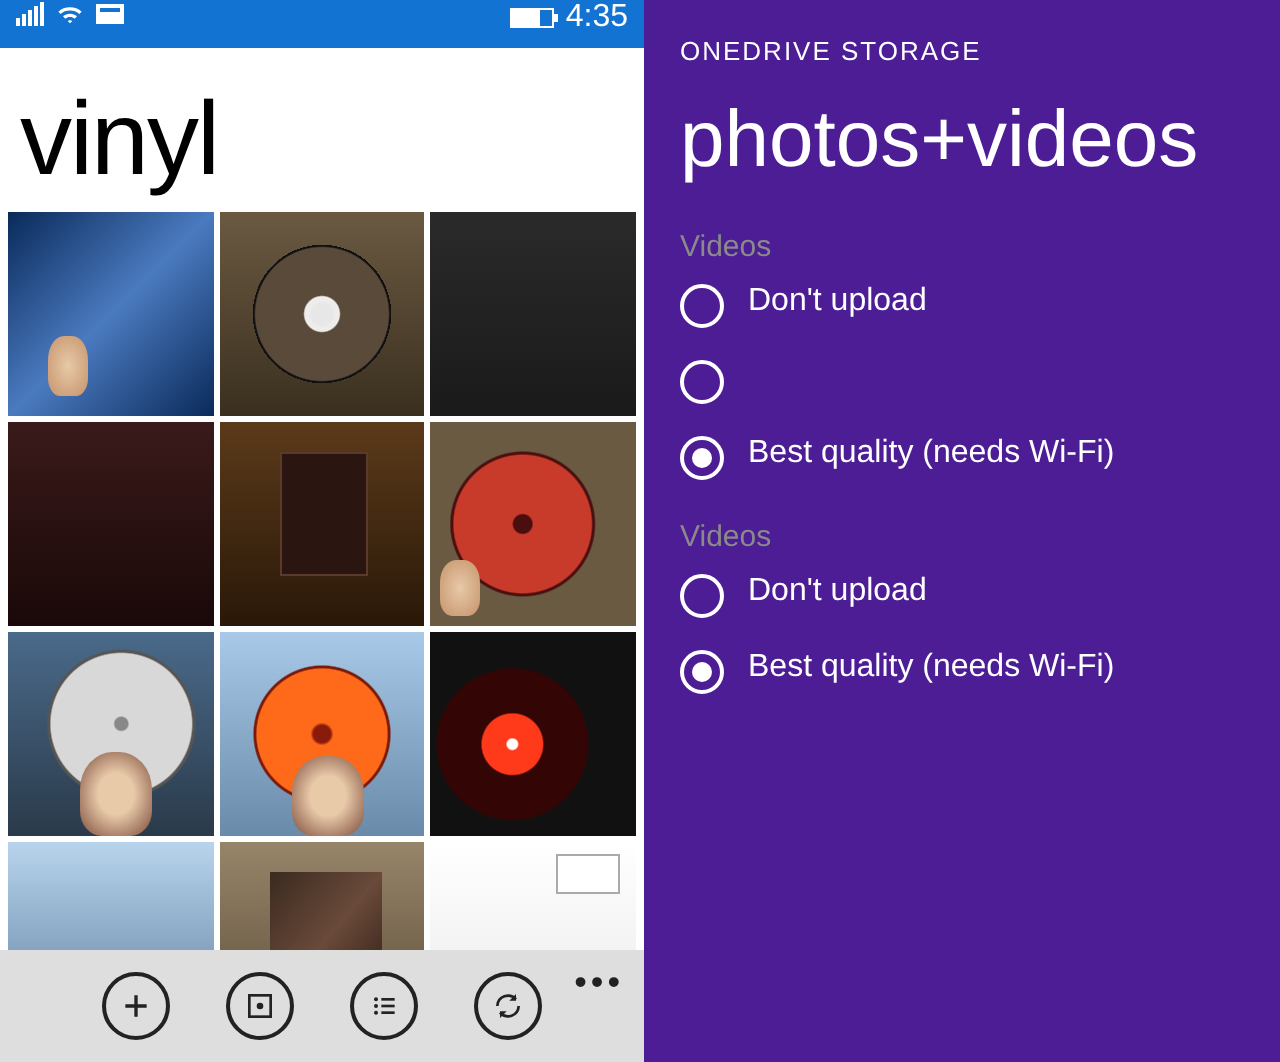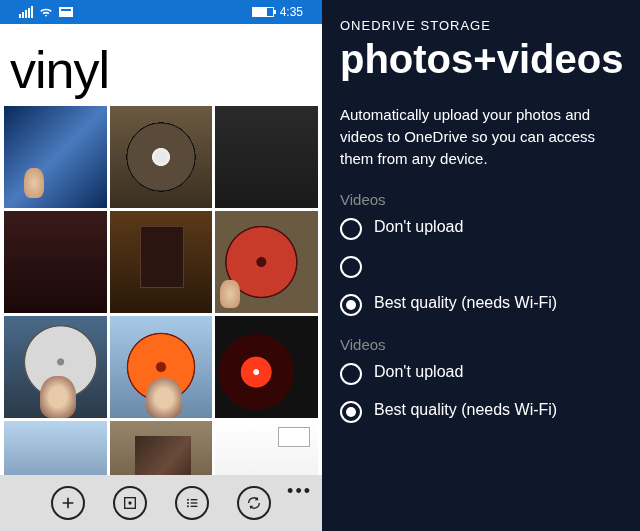--- a/index.html
+++ b/index.html
@@ -19,23 +19,23 @@
     display: flex;
     flex-direction: column;
     background: #fff;
     position: relative;
   }
   .status-bar {
     background: #1273d3;
     color: #fff;
     height: 24px;
     display: flex;
-    align-items: center;
-    padding: 0 19px;
-    font-size: 12px;
+    align-items: flex-start;
+    padding: 0 8px;
+    font-size: 16px;
   }
   .status-left { display: flex; gap: 6px; align-items: center; }
   .status-right { margin-left: auto; display: flex; gap: 6px; align-items: center; }
   .sig-bars { display: flex; align-items: flex-end; gap: 1px; }
   .sig-bars span { width: 2px; background:#fff; display:block; }
   .sig-bars span:nth-child(1){height:4px;}
   .sig-bars span:nth-child(2){height:6px;}
   .sig-bars span:nth-child(3){height:8px;}
   .sig-bars span:nth-child(4){height:10px;}
   .sig-bars span:nth-child(5){height:12px;}
@@ -118,35 +118,35 @@
     font-size:18px;
     letter-spacing:2px;
     color:#222;
     cursor:pointer;
   }
 
   
   .phone-right {
     width: 318px;
     height: 531px;
-    background: #0f172a;
+    background: #4c1d95;
     color: #fff;
     padding: 18px 0 0 18px;
     overflow: hidden;
   }
   .settings-header {
     font-size: 13px;
     letter-spacing: 1px;
     font-weight: 400;
     color: #fff;
   }
   .settings-title {
     font-size: 40px;
-    font-weight: 700;
-    margin-top: 4px;
+    font-weight: 400;
+    margin-top: 15px;
     margin-bottom: 22px;
     white-space: nowrap;
   }
   .settings-desc {
     font-size: 15px;
     line-height: 1.45;
     color: #fff;
     padding-right: 14px;
     margin-bottom: 22px;
   }
@@ -245,21 +245,20 @@
           <path fill="#222" d="M18 3v5h-5zM6 21v-5h5z"></path>
         </svg>
     </div>
     <div class="app-more">•••</div>
   </div>
 </div>
 
 <div class="phone-right">
   <div class="settings-header">ONEDRIVE STORAGE</div>
   <div class="settings-title">photos+videos</div>
-  <div class="settings-desc">Automatically upload your photos and videos to OneDrive so you can access them from any device.</div>
 
   <div class="group">
     <div class="section-label">Videos</div>
     <div class="radio-row">
       <span class="radio-outer"></span>
       <span class="radio-label">Don't upload</span>
     </div>
     <div class="radio-row">
       <span class="radio-outer"></span>
     </div>

